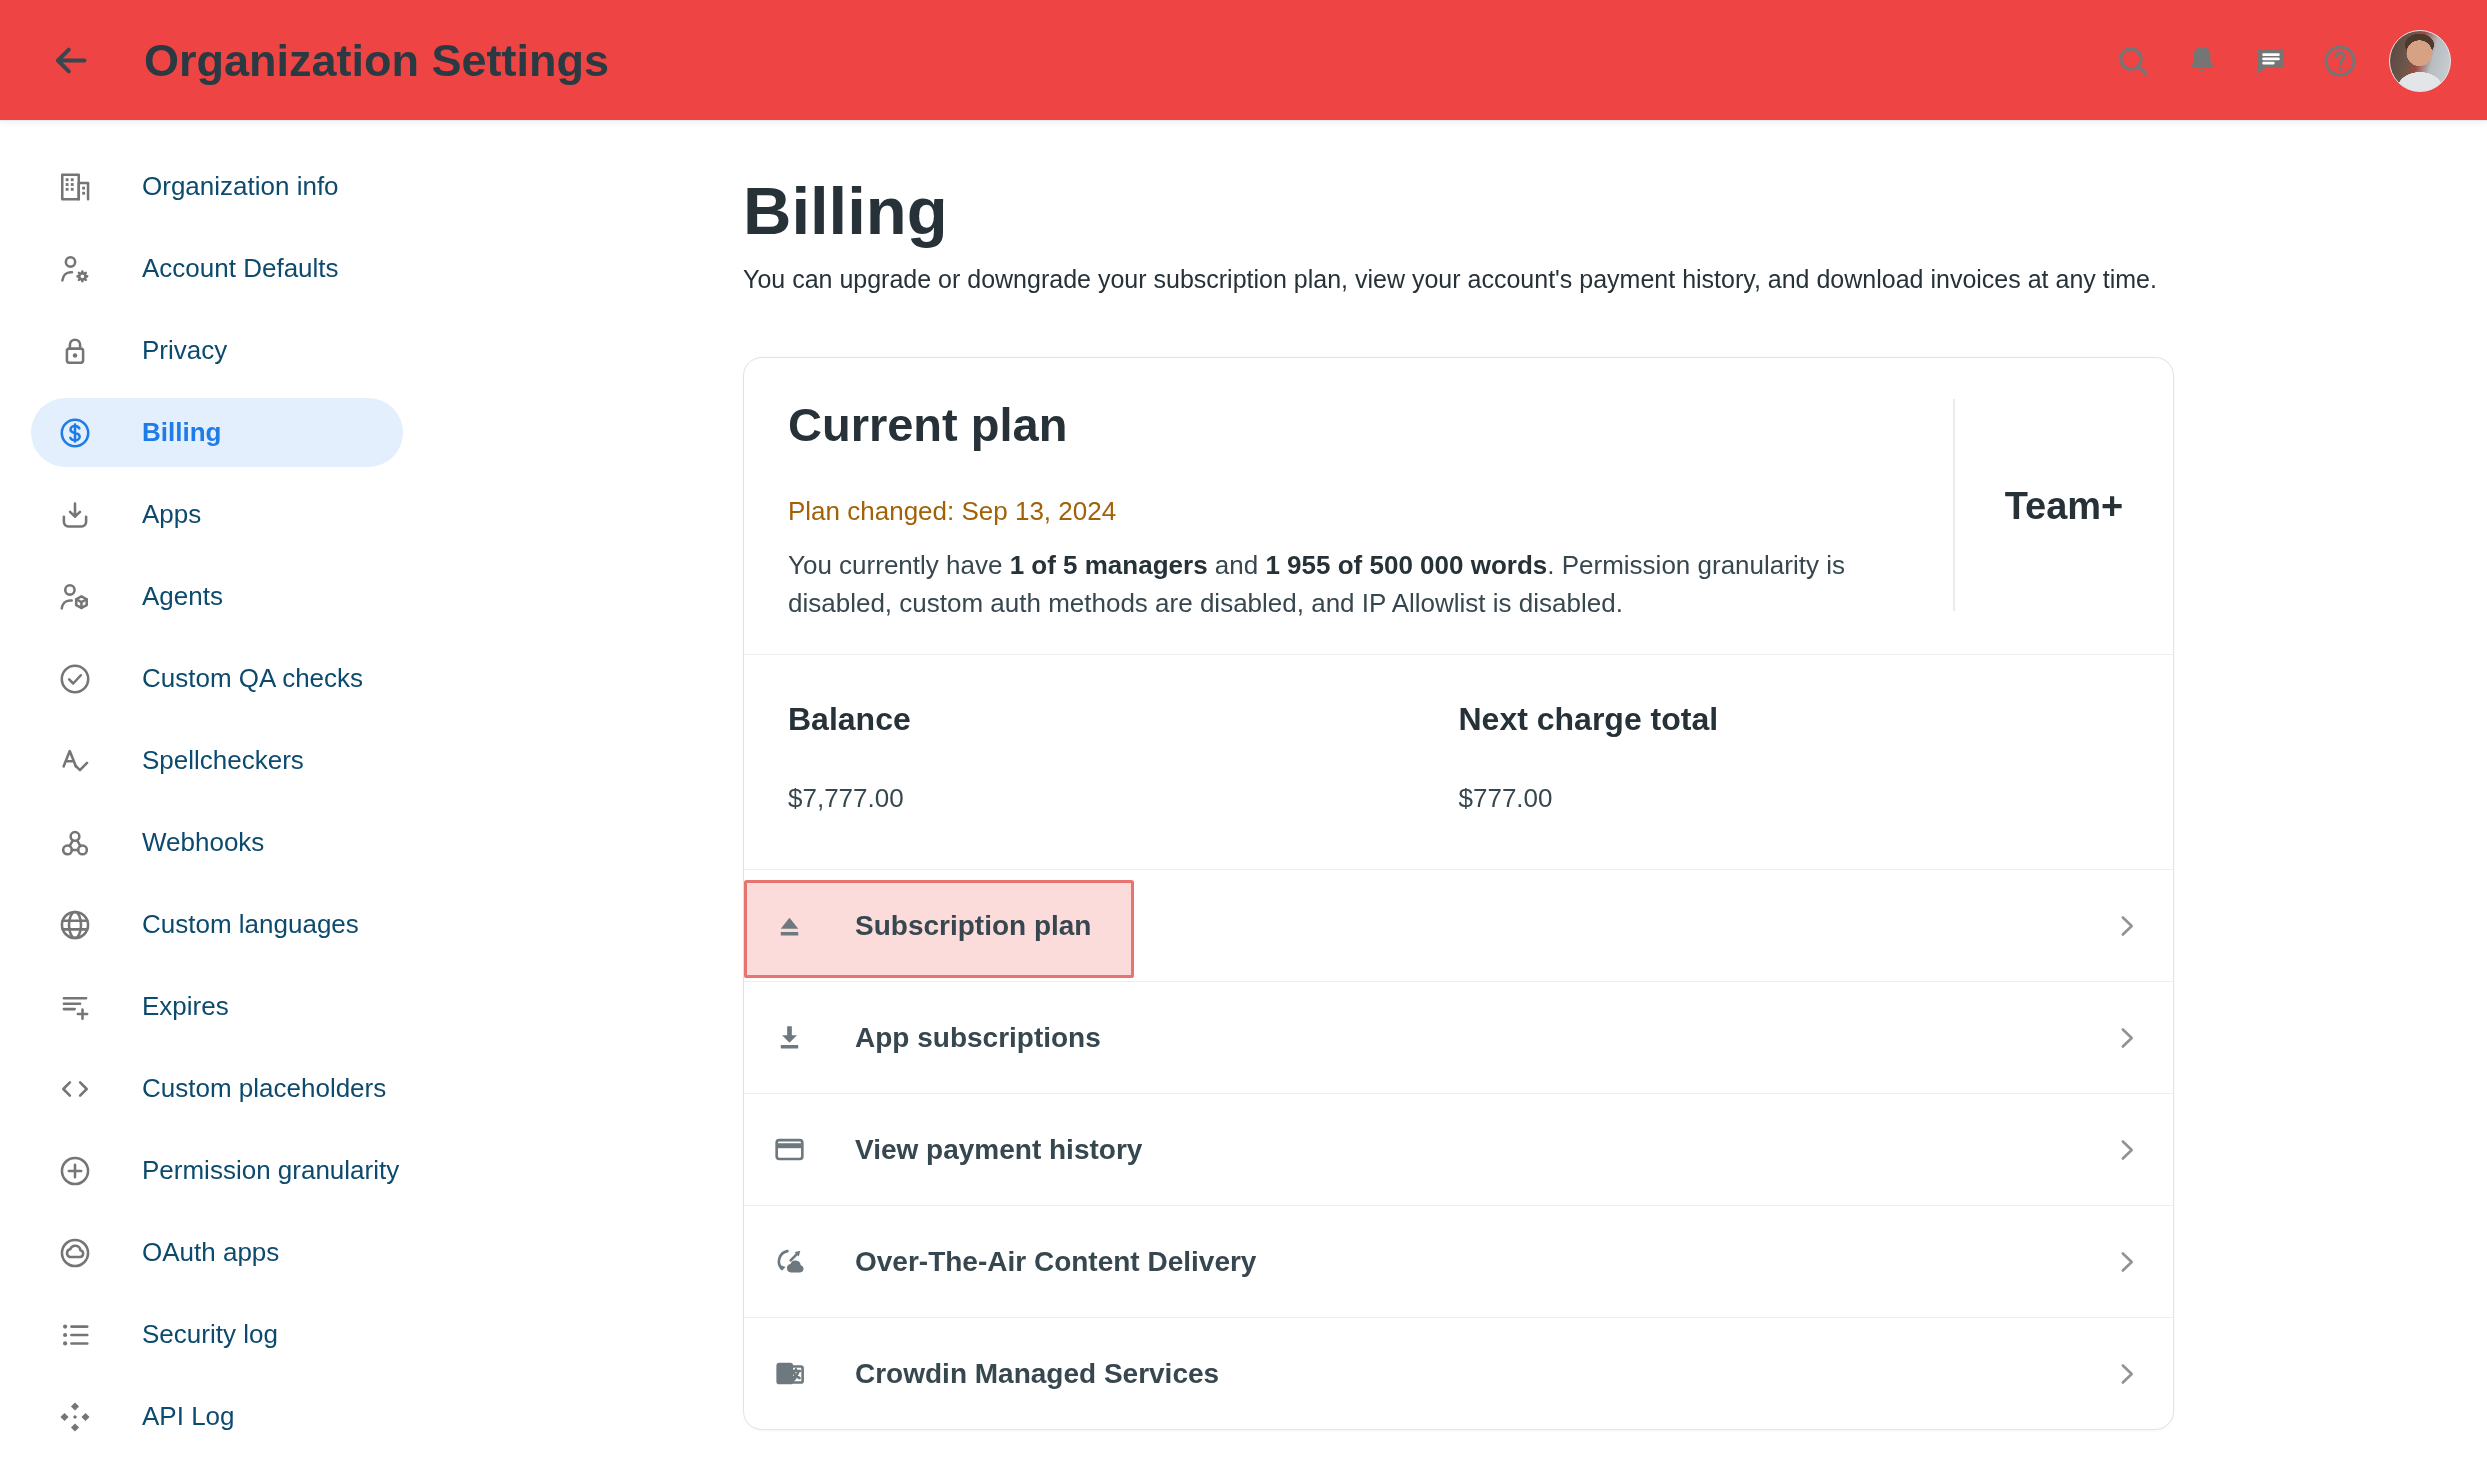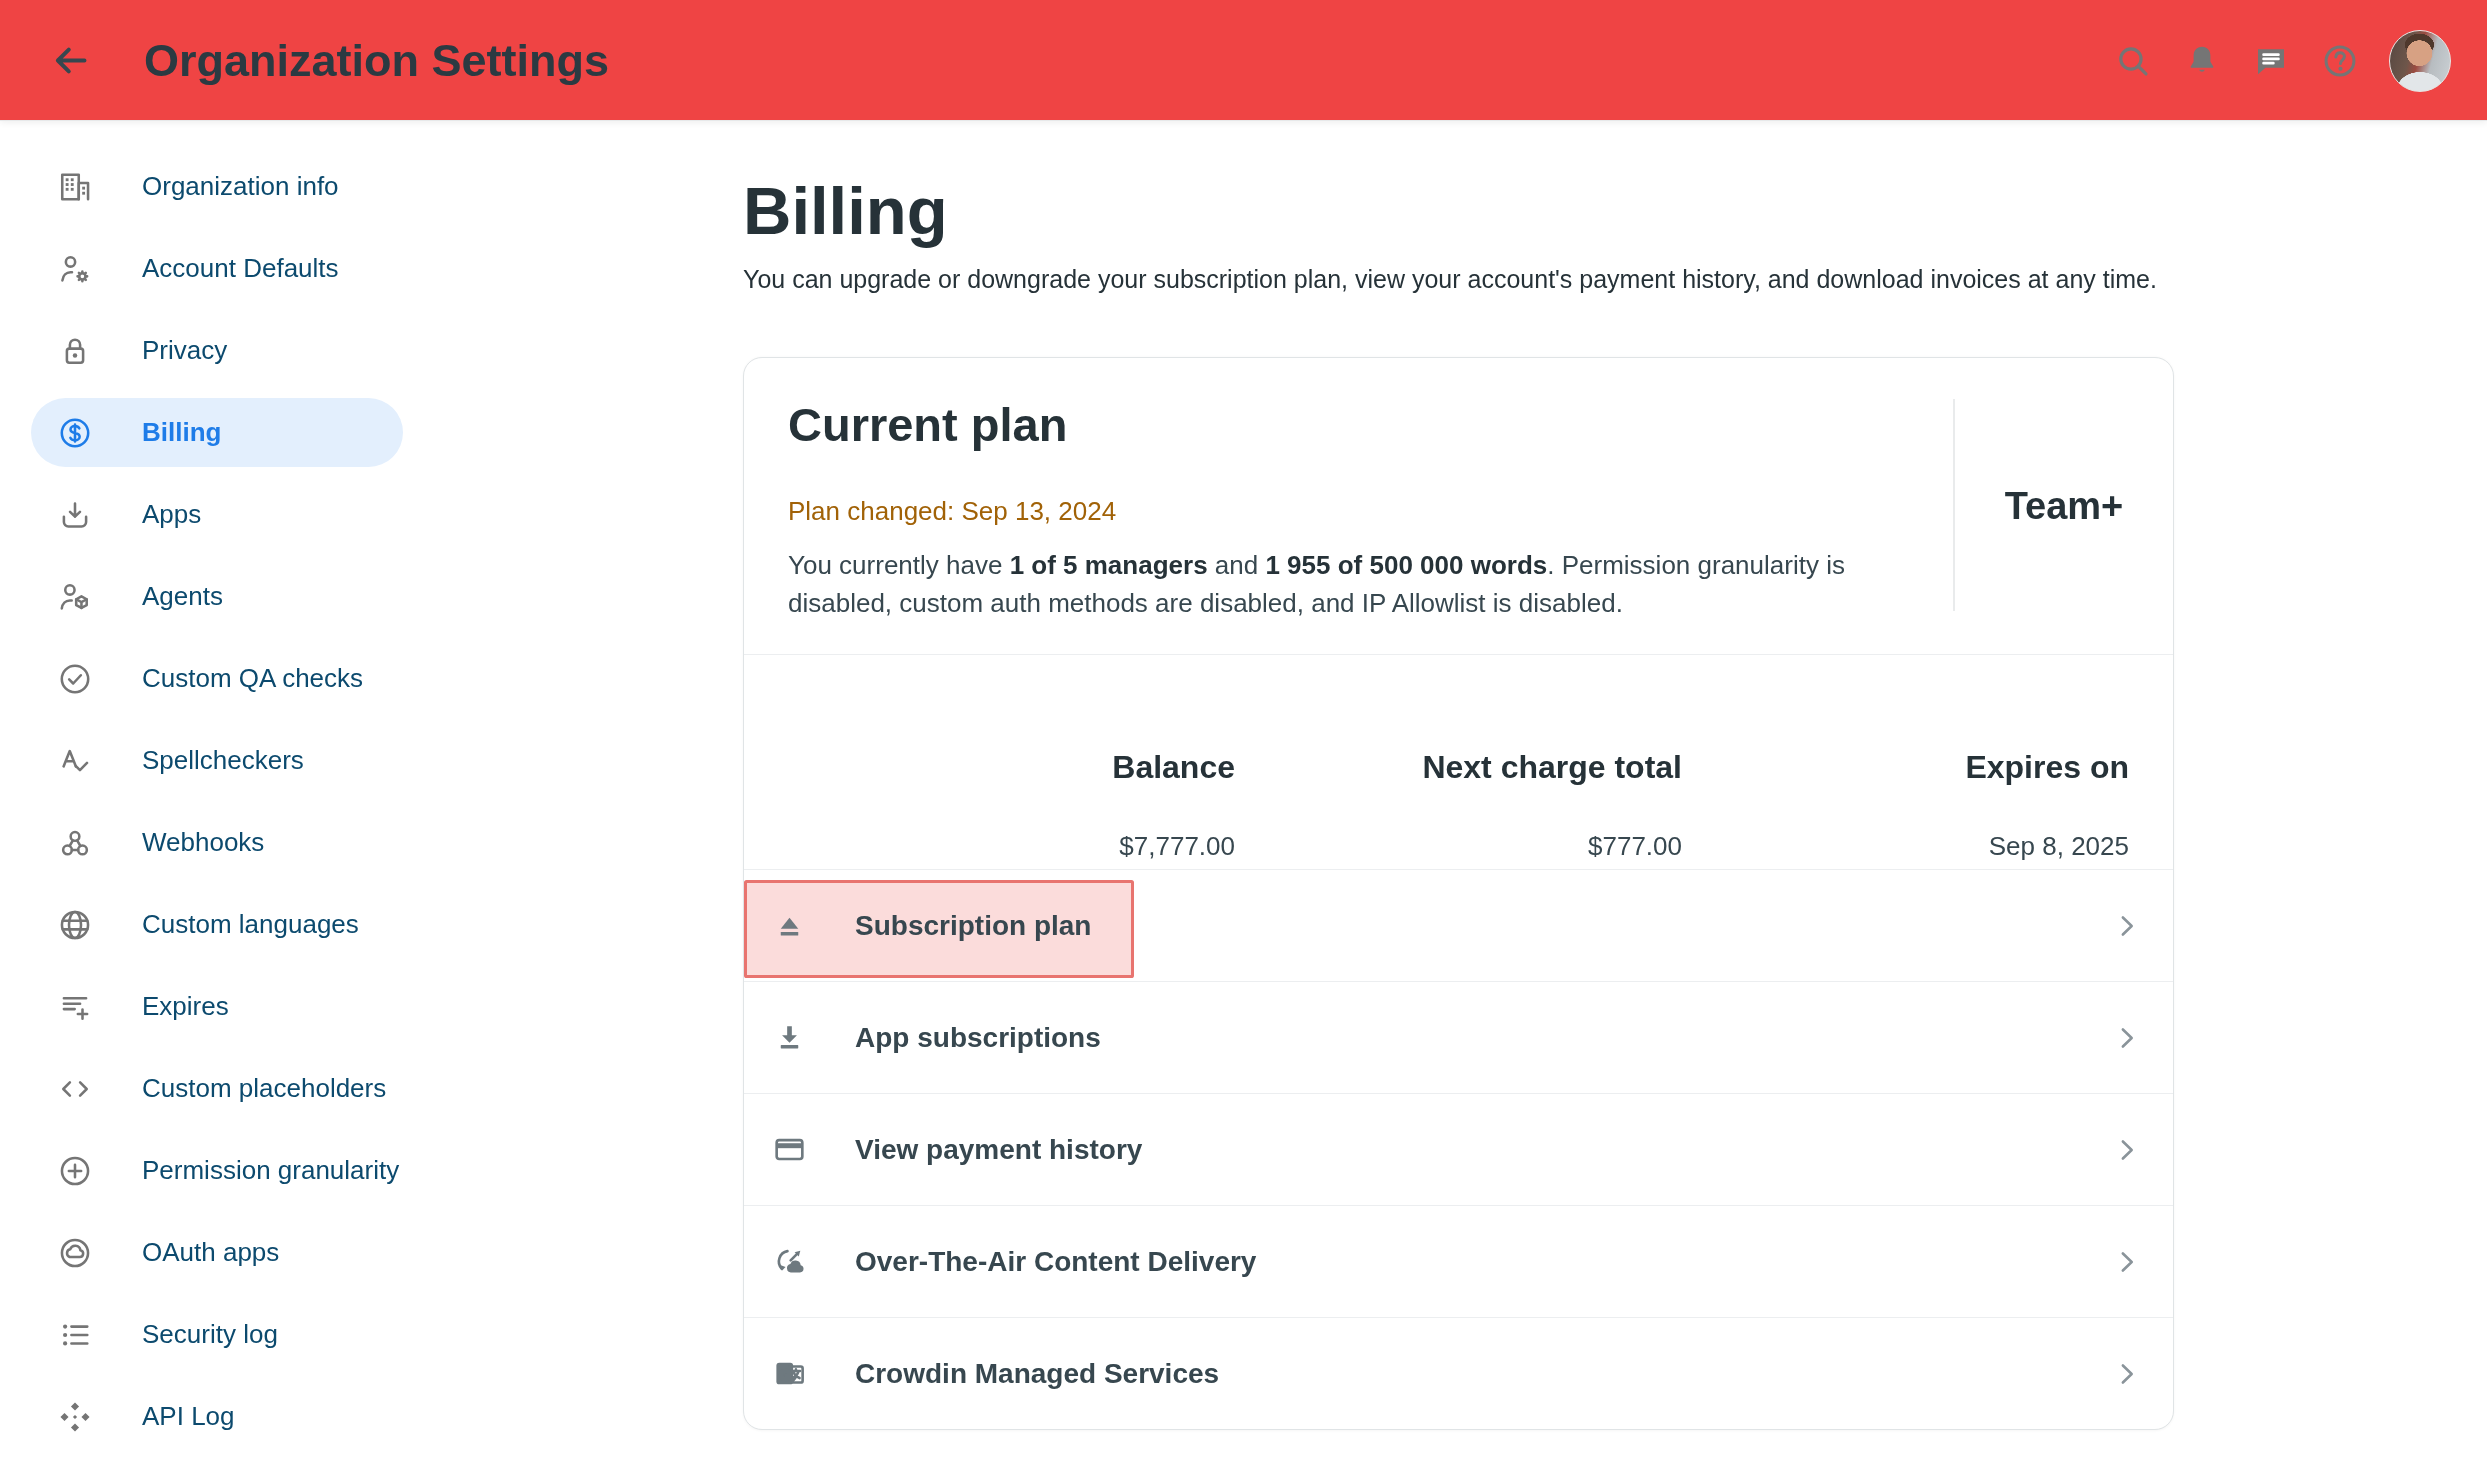--- a/index.html
+++ b/index.html
@@ -49,21 +49,21 @@
   .plan-section { position:relative; height:296px; padding:46px 259px 0 44px; }
   .plan-heading { font-size:47px; line-height:41px; font-weight:700; color:#263238; }
   .plan-changed { margin-top:47px; font-size:26px; line-height:38px; color:#a16207; }
   .plan-usage { margin-top:15.5px; width:1131px; font-size:26px; line-height:38px; color:#37474f; }
   .plan-usage b { color:#263238; }
   .plan-vdivider { position:absolute; right:218px; top:41px; height:212px; width:1.7px; background:#e9ebec; }
   .plan-name { position:absolute; right:0; top:0; width:218px; height:296px; display:flex;
                align-items:center; justify-content:center; font-size:38px; font-weight:700; color:#263238; }
 
   .stats { display:flex; height:215px; border-top:0.9px solid #eceef0; padding:45px 44px 0; }
-  .stat { flex:1; text-align:right;margin-top:48px; }
+  .stat { flex:1; text-align:left; }
   .stat-label { font-size:32px; line-height:38px; font-weight:700; color:#263238; }
   .stat-value { margin-top:43px; font-size:26px; line-height:35px; color:#37474f; }
 
   .rowlist .crow { position:relative; height:112px; border-top:0.9px solid #eceef0; display:flex;
                    align-items:center; padding-left:26px; cursor:pointer; }
   .crow .ri { width:38px; height:38px; flex:none; position:relative; z-index:1;
               display:flex; align-items:center; justify-content:center; }
   .ri svg { width:35px; height:35px; display:block; }
   .ri svg * { stroke:#6e797f; fill:none; stroke-width:1.8; stroke-linecap:round; stroke-linejoin:round; }
   .ri svg .f { fill:#6e797f; stroke:none; }
@@ -312,24 +312,20 @@
 
       <div class="stats">
         <div class="stat">
           <div class="stat-label">Balance</div>
           <div class="stat-value">$7,777.00</div>
         </div>
         <div class="stat">
           <div class="stat-label">Next charge total</div>
           <div class="stat-value">$777.00</div>
         </div>
-        <div class="stat">
-          <div class="stat-label">Expires on</div>
-          <div class="stat-value">Sep 8, 2025</div>
-        </div>
       </div>
 
       <div class="rowlist">
 
         <div class="crow">
           <div class="annotation-box"></div>
           <span class="ri">
               <svg viewBox="0 0 24 24">
                 <path class="f" d="M12 6.6l6 7.6H6z"></path>
                 <rect class="f" x="6" y="16.4" width="12" height="2.5" rx="0.4"></rect>

